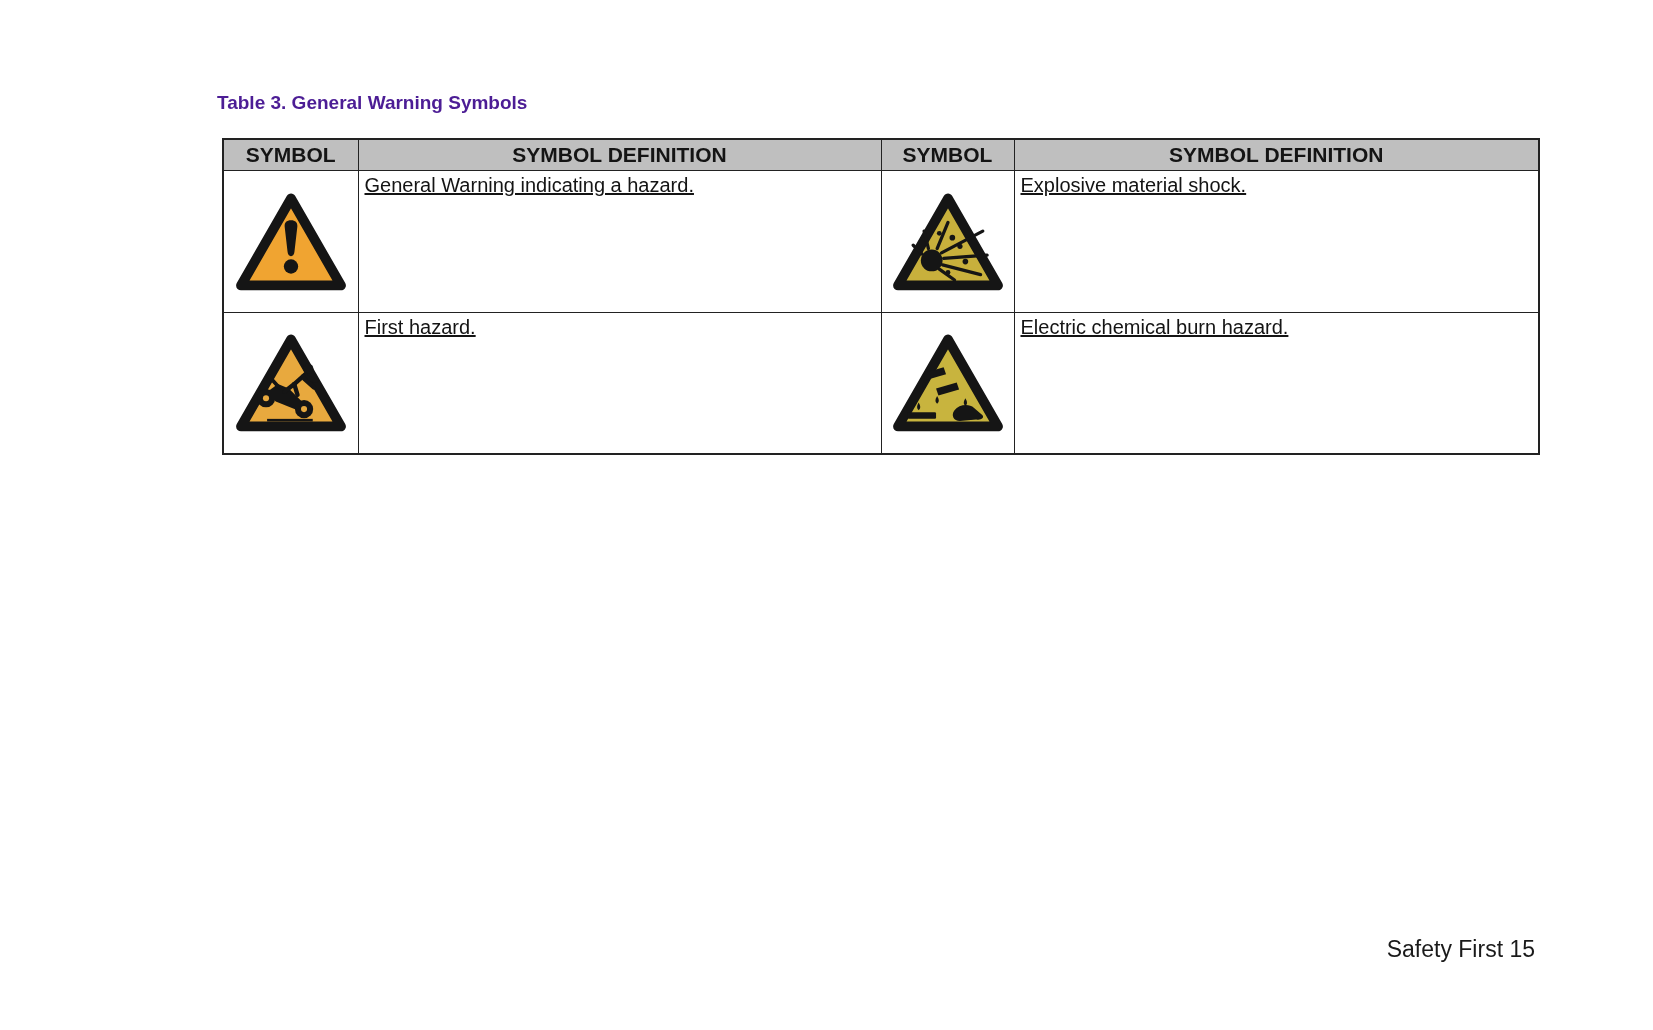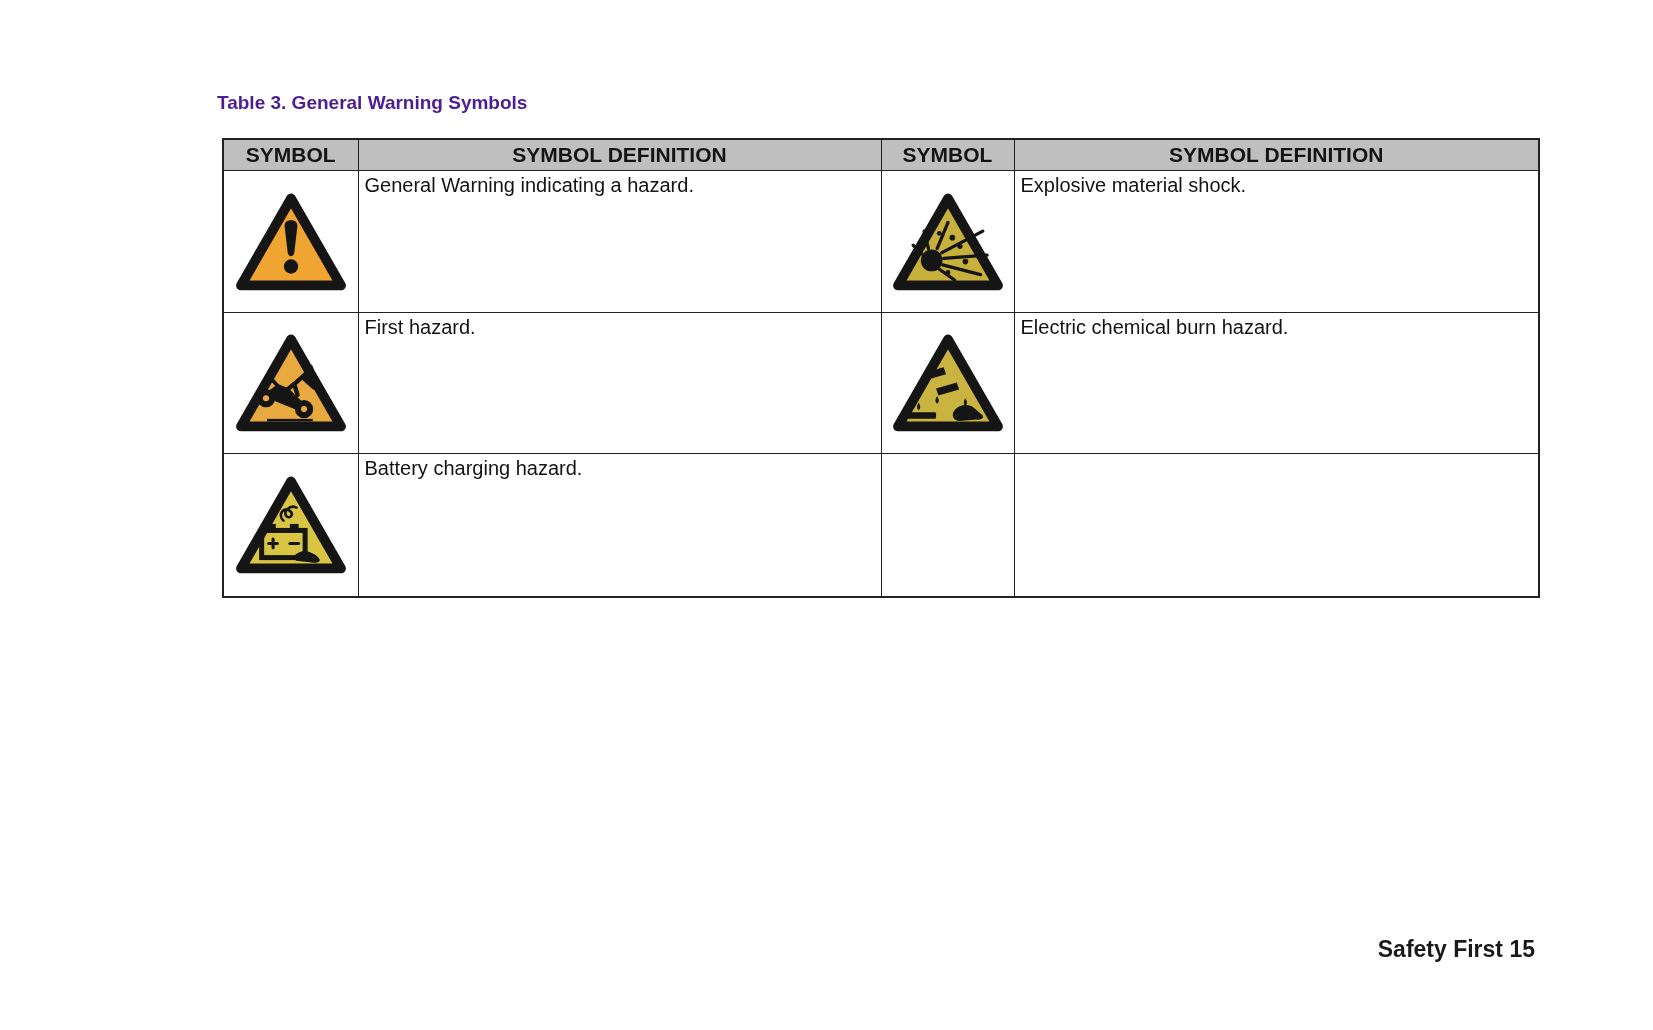--- a/index.html
+++ b/index.html
@@ -13,24 +13,24 @@
   }
   table.warning{
     position:absolute;left:206px;top:138px;width:1316px;
     border-collapse:collapse;table-layout:fixed;border:2px solid #222;margin-left:16px;
   }
   .warning th,.warning td{border:1.6px solid #222;}
   .warning th{
     background:#BFBFBF;font-size:21px;font-weight:bold;height:30px;padding:0;
     color:#141414;text-align:center;
   }
-  .warning td{vertical-align:top;font-size:20px;padding:3px 6px 0 6px;background:#fff;}
+  .warning td{vertical-align:top;font-size:20px;padding:3px 6px 0 6px;background:#fff;text-decoration:underline;}
   .warning td.sym{text-align:center;vertical-align:middle;padding:2px;}
   tr.r1{height:142px;} tr.r2{height:141px;} tr.r3{height:136px;} tr.r4{height:143px;}
-  .page-footer{position:absolute;right:118px;top:936px;font-size:23px;color:#1a1a1a;font-weight:bold;}
+  .page-footer{position:absolute;right:118px;top:936px;font-size:23px;color:#1a1a1a;}
   svg.wsym{display:block;margin:0 auto;}
 </style>
 </head>
 <body>
 
 <div class="page-title">Table 3. General Warning Symbols</div>
 
 <table class="warning">
   <colgroup>
     <col style="width:135px">
@@ -116,37 +116,17 @@
             <rect x="15" y="73" width="26" height="6" rx="1"></rect>
             <path d="M58 71 c4 -5 13 -6.5 18 -2 l7.5 6.5 c2.5 2.5 -1.5 5 -5.5 4 l-15 1.5 c-6 0 -8.5 -5.5 -5 -10 Z"></path>
             <path d="M68 60 q-3 5 0 7 q3 -2 0 -7 Z"></path>
           </g>
         </svg>
       </td>
       <td>Electric chemical burn hazard.</td>
     </tr>
 
 
-    <tr class="r4">
-      <td class="sym">
-        <svg class="wsym" width="114" height="100" viewBox="0 0 104 92">
-          <path d="M52 6 L98 86 L6 86 Z" fill="#D8C544" stroke="#151515" stroke-width="9" stroke-linejoin="round"></path>
-          <rect x="30" y="45" width="8" height="8" fill="#151515"></rect>
-          <rect x="51" y="45" width="8" height="8" fill="#151515"></rect>
-          <rect x="25" y="51" width="40" height="25" fill="none" stroke="#151515" stroke-width="4.6"></rect>
-          <g stroke="#151515" stroke-width="2.8" stroke-linecap="round" fill="none">
-            <path d="M31.5 63 h8"></path>
-              <path d="M35.5 59 v8"></path>
-              <path d="M51 63 h8"></path>
-          </g>
-          <path d="M45 42 c-6 -6 1 -13 6 -9 c4 3 0 8 -3 5 c-4 -4 3 -11 9 -8" stroke="#151515" stroke-width="2.4" fill="none" stroke-linecap="round"></path>
-          <path d="M63 70 c6 0 12 3 15 7 c2 3 -3 4.5 -7 3.5 l-14 -1.5 c-5 -2 -2 -7 6 -9 Z" fill="#151515"></path>
-        </svg>
-      </td>
-      <td>Battery charging hazard.</td>
-      <td class="sym"></td>
-      <td></td>
-    </tr>
 
   </tbody>
 </table>
 
 <div class="page-footer">Safety First 15</div>
 
 </body></html>

